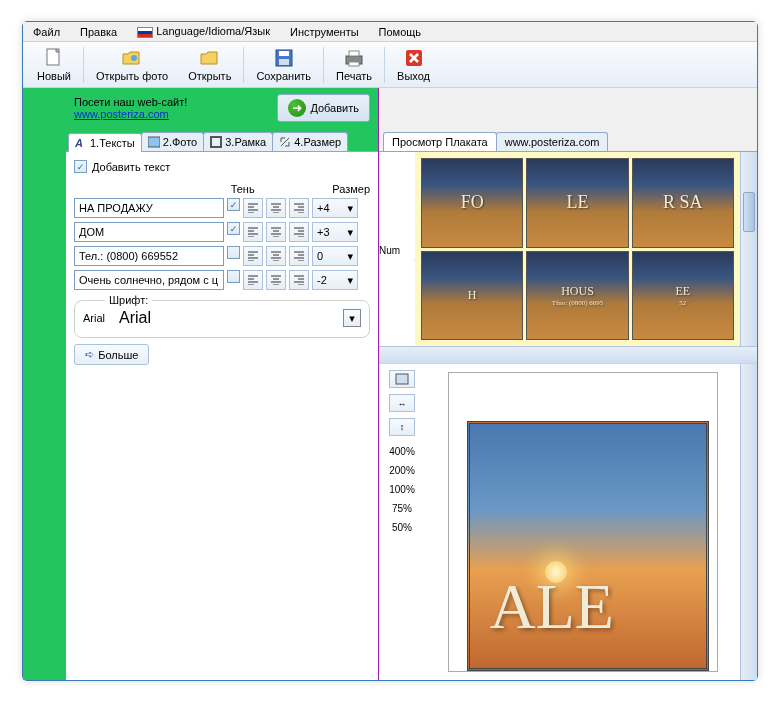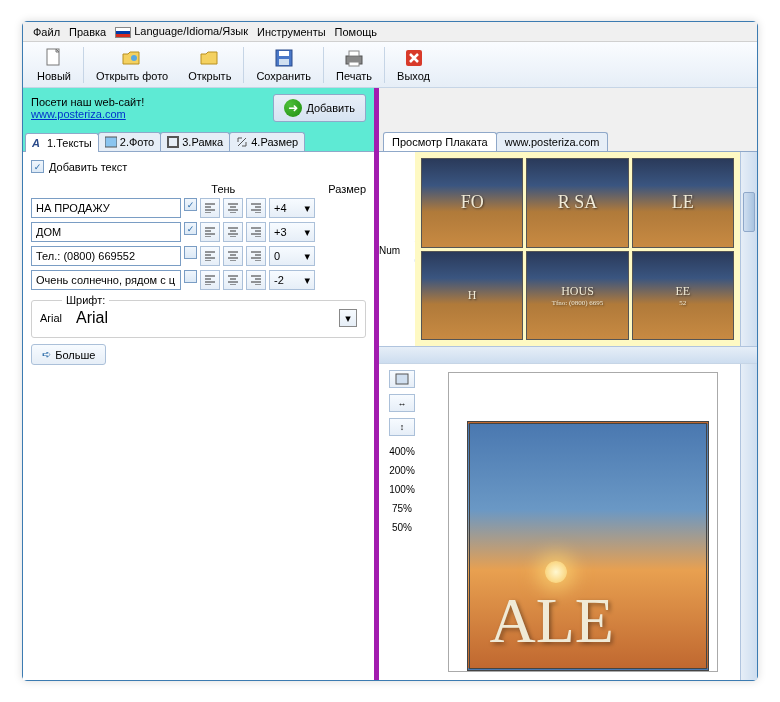--- a/index.html
+++ b/index.html
@@ -5,31 +5,31 @@
 * { box-sizing: border-box; margin: 0; padding: 0; font-family: Tahoma, sans-serif; font-size: 11px; }
 body { background: #fff; width: 780px; height: 702px; overflow: hidden; }
 .window { width: 736px; height: 660px; margin: 21px 22px; border: 1px solid #3c7bb1; border-radius: 5px; background: linear-gradient(#e8f0f7, #d0dff0 8%, #cdddef); box-shadow: 0 0 8px rgba(0,0,0,0.15); display: flex; flex-direction: column; }
 .titlebar { height: 28px; display: flex; align-items: center; padding: 0 4px 0 8px; border-bottom: 1px solid #b0c4de; }
 .titlebar-icon { width: 14px; height: 14px; margin-right: 5px; display: flex; align-items: center; justify-content: center; }
 .titlebar-title { flex: 1; font-size: 12px; color: #000; }
 .win-controls { display: flex; gap: 2px; }
 .win-btn { width: 28px; height: 18px; border: 1px solid #5a7ca0; border-radius: 2px; background: linear-gradient(#f7fbff,#dce9f6); display: flex; align-items: center; justify-content: center; font-size: 10px; cursor: pointer; }
 .win-btn.close { background: linear-gradient(#f7baba,#e26a5b); color: #fff; border-color: #b03a2e; }
 
-.menubar { height: 20px; background: #f0f0f0; display: flex; align-items: center; padding: 0 6px; gap: 1px; border-bottom: 1px solid #d0d0d0; }
+.menubar { height: 20px; background: #f0f0f0; display: flex; align-items: center; padding: 0 6px; gap: 12px; border-bottom: 1px solid #d0d0d0; }
 .menu-item { cursor: pointer; padding: 2px 4px; }
 .flag { width: 16px; height: 11px; background: linear-gradient(#fff 33%, #0039a6 33% 66%, #d52b1e 66%); display: inline-block; vertical-align: middle; margin-right: 3px; border: 1px solid #888; }
 
 .toolbar { height: 46px; background: linear-gradient(#fafcff,#e6eef7); border-bottom: 1px solid #c6d5e6; display: flex; align-items: center; padding: 0 4px; }
 .tool-btn { display: flex; flex-direction: column; align-items: center; justify-content: center; padding: 2px 10px; gap: 2px; cursor: pointer; }
 .tool-icon { width: 20px; height: 20px; display: flex; align-items: center; justify-content: center; }
 .vsep { width: 1px; height: 36px; background: #c6d5e6; margin: 0 2px; }
 
 .body-area { flex: 1; display: flex; background: #f0f0f0; overflow: hidden; }
-.left-pane { width: 356px; background: #5eead4; border-right: 5px solid #a21caf; display: flex; flex-direction: column; }
+.left-pane { width: 356px; background: #22c55e; border-right: 1px solid #a21caf; display: flex; flex-direction: column; padding-left: 43px; }
 .visit-row { display: flex; align-items: center; padding: 6px 8px; gap: 10px; }
 .visit-text { flex: 1; }
 .visit-text a { color: #0033cc; text-decoration: underline; }
 .apply-btn { border: 1px solid #8fa8c9; background: linear-gradient(#e8eff8,#d6e3f2); border-radius: 3px; padding: 4px 10px; display: flex; align-items: center; gap: 4px; cursor: pointer; }
 .apply-icon { width: 18px; height: 18px; border-radius: 50%; background: radial-gradient(circle at 30% 30%, #4dbf3a, #1e8e0f); display: flex; align-items: center; justify-content: center; color: #fff; font-size: 12px; }
 
 .tabs { display: flex; border-bottom: 1px solid #8fa8c9; padding: 0 2px; margin-top: 4px; }
 .tab { border: 1px solid #8fa8c9; border-bottom: none; background: #e6eef7; padding: 3px 6px; margin-right: -1px; border-radius: 3px 3px 0 0; display: flex; align-items: center; gap: 3px; cursor: pointer; font-size: 10px; }
 .tab.active { background: #fff; position: relative; top: 1px; }
 .tab-icon { width: 12px; height: 12px; display: flex; align-items: center; justify-content: center; }
@@ -39,21 +39,21 @@
 .chk { width: 13px; height: 13px; border: 1px solid #7a9dc4; background: linear-gradient(#f0f6fc,#dce9f6); display: flex; align-items: center; justify-content: center; font-size: 9px; color: #2a6aa8; }
 .col-headers { display: flex; padding: 0 0 3px 0; }
 .col-headers .h1 { width: 182px; }
 .col-headers .h2 { width: 30px; }
 .col-headers .h3 { width: 88px; }
 .text-row { display: flex; align-items: flex-start; gap: 3px; margin-bottom: 4px; }
 .txt-input { width: 150px; height: 20px; border: 1px solid #7a9dc4; padding: 0 4px; background: #fff; }
 .align-btn { width: 20px; height: 20px; border: 1px solid #abc0d9; background: linear-gradient(#f7fbff,#e6eef7); display: flex; align-items: center; justify-content: center; cursor: pointer; }
 .size-sel { width: 46px; height: 20px; border: 1px solid #abc0d9; background: linear-gradient(#f7fbff,#e6eef7); padding: 0 4px; display: flex; align-items: center; justify-content: space-between; }
 
-.font-group { border: 1px solid #d0d0d0; border-radius: 3px; padding: 6px 8px 8px 8px; margin-top: 10px; position: relative; }
+.font-group { border: 1px solid #d0d0d0; border-radius: 8px; padding: 6px 8px 8px 8px; margin-top: 10px; position: relative; }
 .font-legend { position: absolute; top: -7px; left: 30px; background: #fff; padding: 0 4px; }
 .font-row { display: flex; align-items: center; gap: 6px; }
 .font-sample { font-family: Arial; font-size: 16px; padding: 2px 8px; flex: 1; }
 .font-dd { width: 18px; height: 18px; border: 1px solid #888; background: linear-gradient(#f7fbff,#e6eef7); display: flex; align-items: center; justify-content: center; }
 
 .more-btn { border: 1px solid #abc0d9; border-radius: 3px; background: linear-gradient(#f7fbff,#e6eef7); padding: 3px 10px; display: inline-flex; align-items: center; gap: 4px; margin-top: 6px; cursor: pointer; }
 
 .right-pane { flex: 1; display: flex; flex-direction: column; }
 .rtabs { display: flex; padding: 4px 4px 0 4px; margin-top: 40px; }
 .rtab { border: 1px solid #8fa8c9; border-bottom: none; background: #e6eef7; padding: 3px 8px; border-radius: 3px 3px 0 0; margin-right: -1px; cursor: pointer; font-size: 11px; }
@@ -73,21 +73,21 @@
 .vscroll .thumb { position: absolute; top: 40px; left: 2px; right: 2px; height: 40px; background: linear-gradient(90deg,#d0dff0,#a8c3e0); border: 1px solid #8fa8c9; border-radius: 2px; }
 .hscroll { height: 17px; background: linear-gradient(#e6eef7,#cdddef); border-top: 1px solid #b0c4de; }
 
 .preview-bottom { flex: 1; display: flex; border-top: 1px solid #c6d5e6; }
 .zoom-col { width: 46px; display: flex; flex-direction: column; align-items: center; padding: 6px 2px; gap: 6px; }
 .zoom-btn { width: 26px; height: 18px; border: 1px solid #abc0d9; background: linear-gradient(#f7fbff,#e6eef7); display: flex; align-items: center; justify-content: center; font-size: 9px; cursor: pointer; }
 .zoom-lbl { font-size: 10px; cursor: pointer; }
 .page-view { flex: 1; padding: 8px 4px; overflow: hidden; position: relative; }
 .page { width: 270px; height: 300px; border: 1px solid #aaa; background: #fff; margin: 0 auto; position: relative; overflow: hidden; }
 .photo { position: absolute; left: 18px; top: 48px; right: 8px; bottom: 0; border: 3px double #444; background: linear-gradient(#4a78b0 0%, #6a98c5 35%, #e8a050 60%, #c06830 100%); overflow: hidden; }
-.big-text { position: absolute; bottom: 10px; left: 20px; font-family: Georgia, serif; font-size: 64px; color: #f0ead6; text-shadow: 2px 2px 4px rgba(0,0,0,0.4); }
+.big-text { position: absolute; bottom: 24px; left: 20px; font-family: Georgia, serif; font-size: 64px; color: #f0ead6; text-shadow: 2px 2px 4px rgba(0,0,0,0.4); }
 .sun { position: absolute; left: 32%; top: 56%; width: 22px; height: 22px; border-radius: 50%; background: radial-gradient(#fff8d0,#f8c860); box-shadow: 0 0 18px 8px rgba(255,220,120,0.6); }
 
 svg { display: block; }
 </style>
 </head>
 <body>
 
 <div class="window">
 
 
@@ -347,24 +347,24 @@
               <span class="arrow-btn">⇦</span>
               <span class="arrow-btn">⇨</span>
               <span class="arrow-btn">⇩</span>
             </div>
           </div>
           <div class="poster-grid">
             <div class="tile">
                 <span class="tile-text">FO</span>
               </div>
             <div class="tile">
+                <span class="tile-text">LE</span>
+              </div>
+            <div class="tile">
                 <span class="tile-text">R SA</span>
-              </div>
-            <div class="tile">
-                <span class="tile-text">LE</span>
               </div>
             <div class="tile">
                 <span class="tile-text sm">H</span>
               </div>
             <div class="tile">
                 <div style="text-align:center">
                   <div class="tile-text sm">HOUS</div>
                   <div class="tile-text xs">Tfno: (0800) 6695</div>
                 </div>
               </div>

